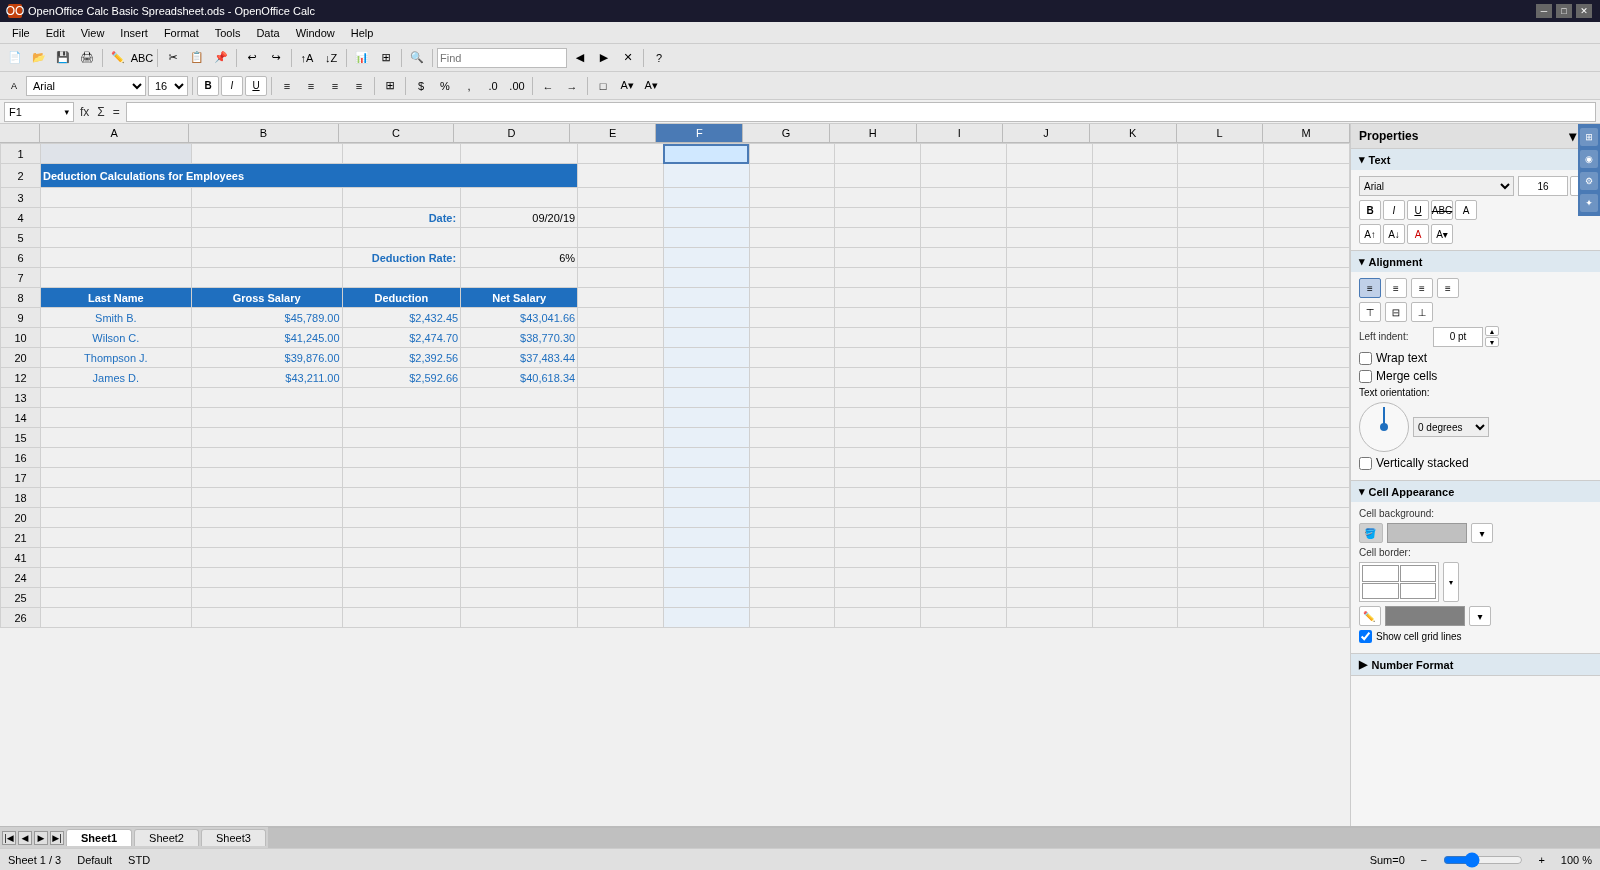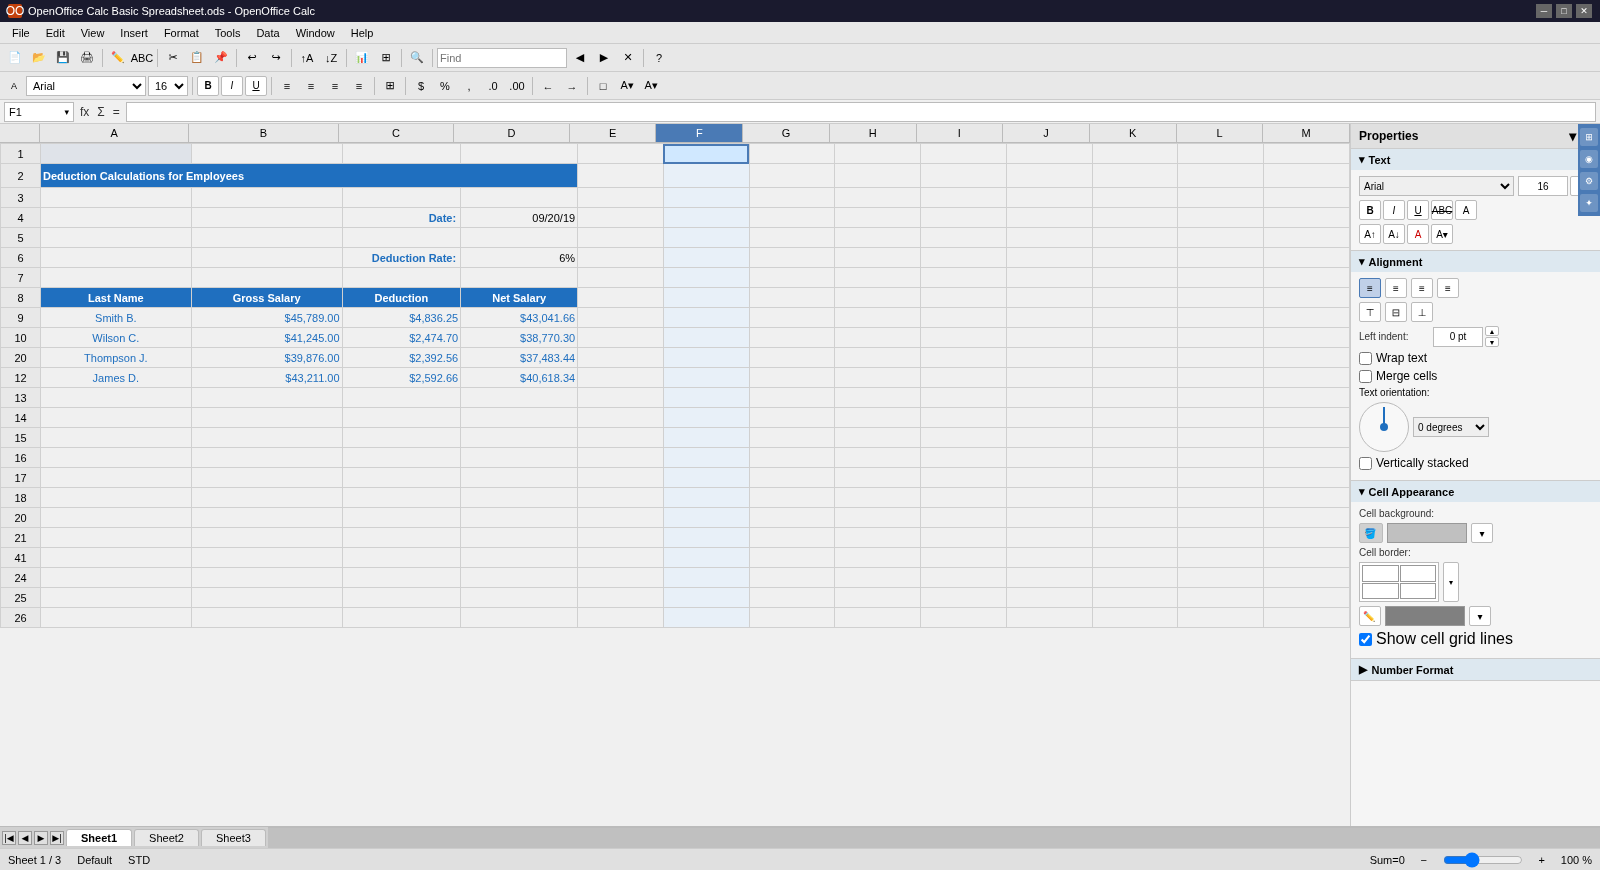--- a/index.html
+++ b/index.html
@@ -500,21 +500,21 @@
           <td></td>
           <td></td>
           <td></td>
           <td></td>
         </tr>
 
         <tr>
           <td class="row-num">9</td>
           <td class="cell-center cell-blue-text">Smith B.</td>
           <td class="cell-right cell-blue-text">$45,789.00</td>
-          <td class="cell-right cell-blue-text">$4,836.25</td>
+          <td class="cell-right cell-blue-text">$2,432.45</td>
           <td class="cell-right cell-blue-text">$43,041.66</td>
           <td></td>
           <td style="background:#e8f0f8"></td>
           <td></td>
           <td></td>
           <td></td>
           <td></td>
           <td></td>
           <td></td>
           <td></td>
@@ -903,21 +903,21 @@
           </div>
           <button class="format-btn" style="height:40px;width:16px;font-size:8px">▾</button>
         </div>
         <div class="prop-row">
           <button class="format-btn">✏️</button>
           <div style="width:80px;height:20px;background:#808080;border:1px solid #999"></div>
           <button class="format-btn">▾</button>
         </div>
         <div class="prop-row">
           <input type="checkbox" checked="" style="">
-          <span style="font-size:16px">Show cell grid lines</span>
+          <span style="font-size:10px">Show cell grid lines</span>
         </div>
       </div>
     </div>
 
     <div class="prop-section">
       <div class="prop-section-header">
         <span>▶</span>
         <span>Number Format</span>
       </div>
     </div>

